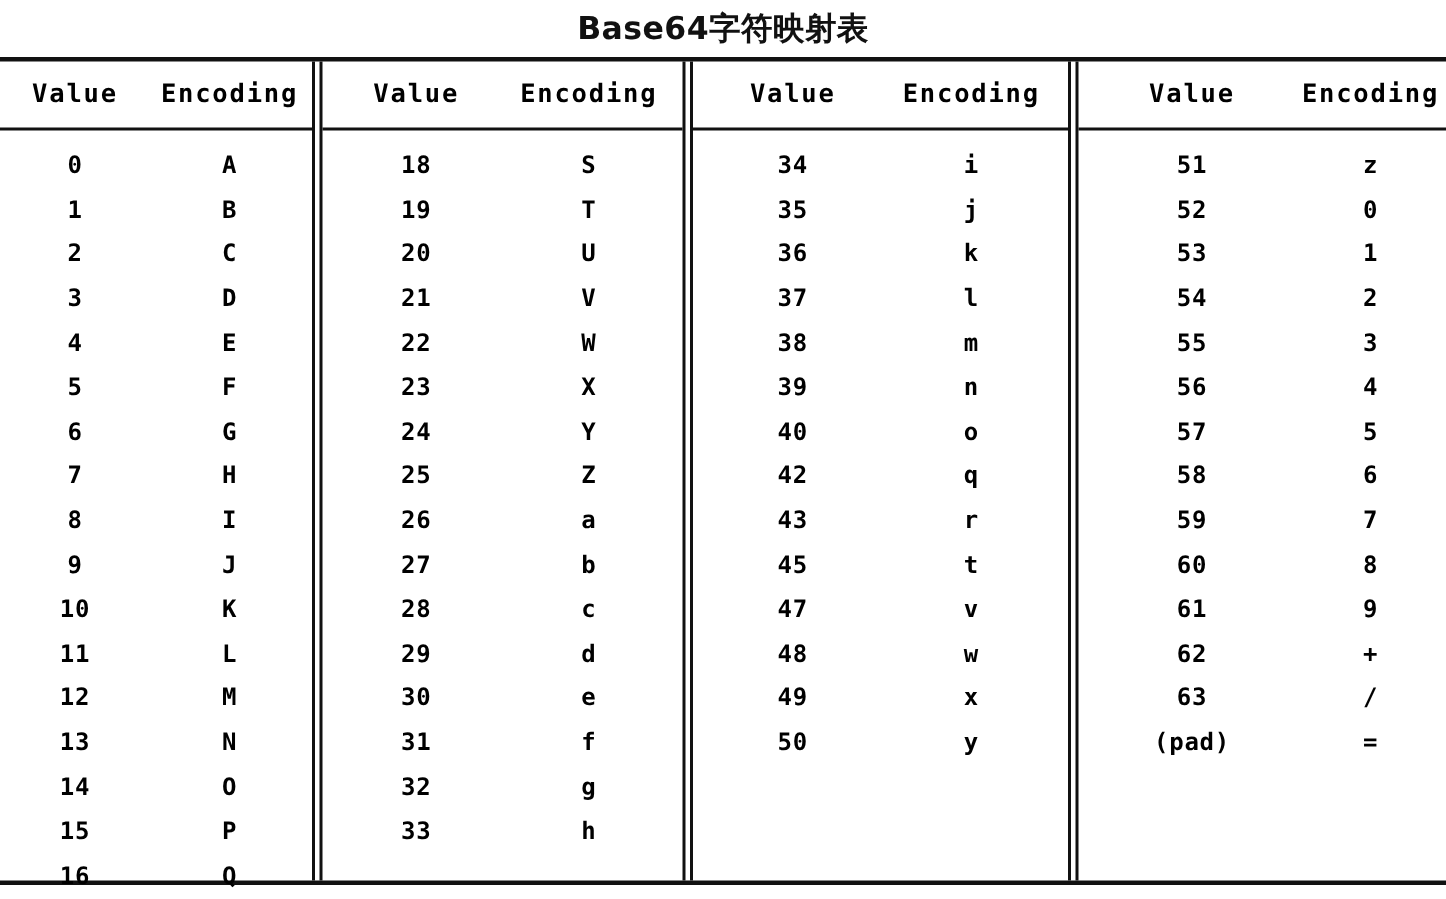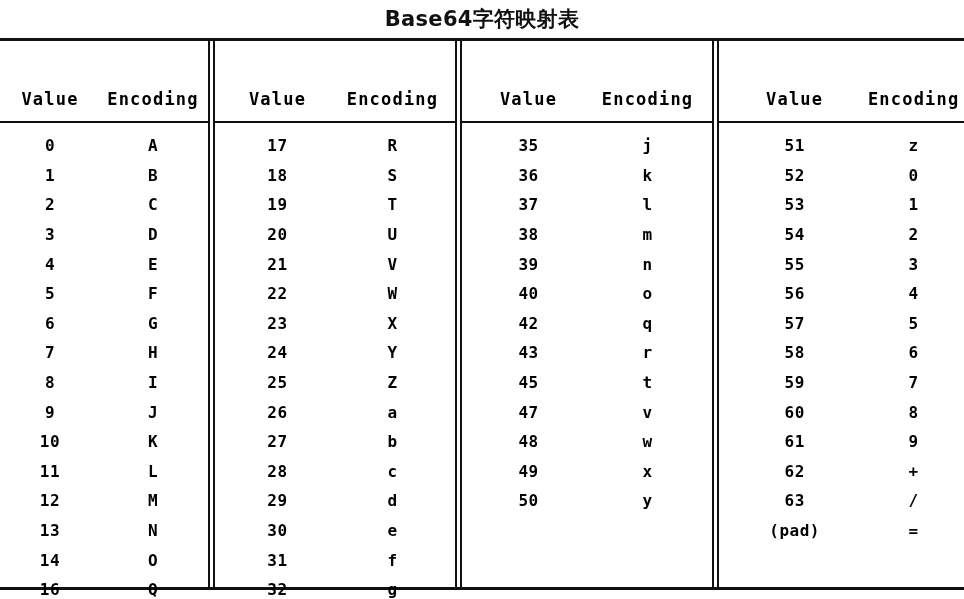--- a/index.html
+++ b/index.html
@@ -83,21 +83,20 @@
   .divider::after  { right: 0px; }
 
   
   .cg-head {
     height: 46px;
     flex: 0 0 auto;
     display: flex;
     align-items: center;
     border-bottom: 2px solid #111111;
     box-sizing: border-box;
-    margin-top: 36px;
   }
   .cg-head .cell {
     font-family: "DejaVu Sans Mono", "Liberation Mono", monospace;
     font-size: 17px;
     font-weight: bold;
     letter-spacing: 1.2px;
     text-align: center;
   }
 
   
@@ -202,37 +201,37 @@
         </div>
         <div class="row">
           <div class="cell value">13</div>
           <div class="cell encoding">N</div>
         </div>
         <div class="row">
           <div class="cell value">14</div>
           <div class="cell encoding">O</div>
         </div>
         <div class="row">
+          <div class="cell value">15</div>
+          <div class="cell encoding">P</div>
+        </div>
+        <div class="row">
           <div class="cell value">16</div>
           <div class="cell encoding">Q</div>
         </div>
       </div>
     </div>
     <div class="divider"></div>
     <div class="col-group cg1">
       <div class="cg-head">
         <div class="cell value">Value</div>
         <div class="cell encoding">Encoding</div>
       </div>
       <div class="cg-body">
         <div class="row">
-          <div class="cell value">17</div>
-          <div class="cell encoding">R</div>
-        </div>
-        <div class="row">
           <div class="cell value">18</div>
           <div class="cell encoding">S</div>
         </div>
         <div class="row">
           <div class="cell value">19</div>
           <div class="cell encoding">T</div>
         </div>
         <div class="row">
           <div class="cell value">20</div>
           <div class="cell encoding">U</div>
@@ -292,20 +291,24 @@
       </div>
     </div>
     <div class="divider"></div>
     <div class="col-group cg2">
       <div class="cg-head">
         <div class="cell value">Value</div>
         <div class="cell encoding">Encoding</div>
       </div>
       <div class="cg-body">
         <div class="row">
+          <div class="cell value">34</div>
+          <div class="cell encoding">i</div>
+        </div>
+        <div class="row">
           <div class="cell value">35</div>
           <div class="cell encoding">j</div>
         </div>
         <div class="row">
           <div class="cell value">36</div>
           <div class="cell encoding">k</div>
         </div>
         <div class="row">
           <div class="cell value">37</div>
           <div class="cell encoding">l</div>

